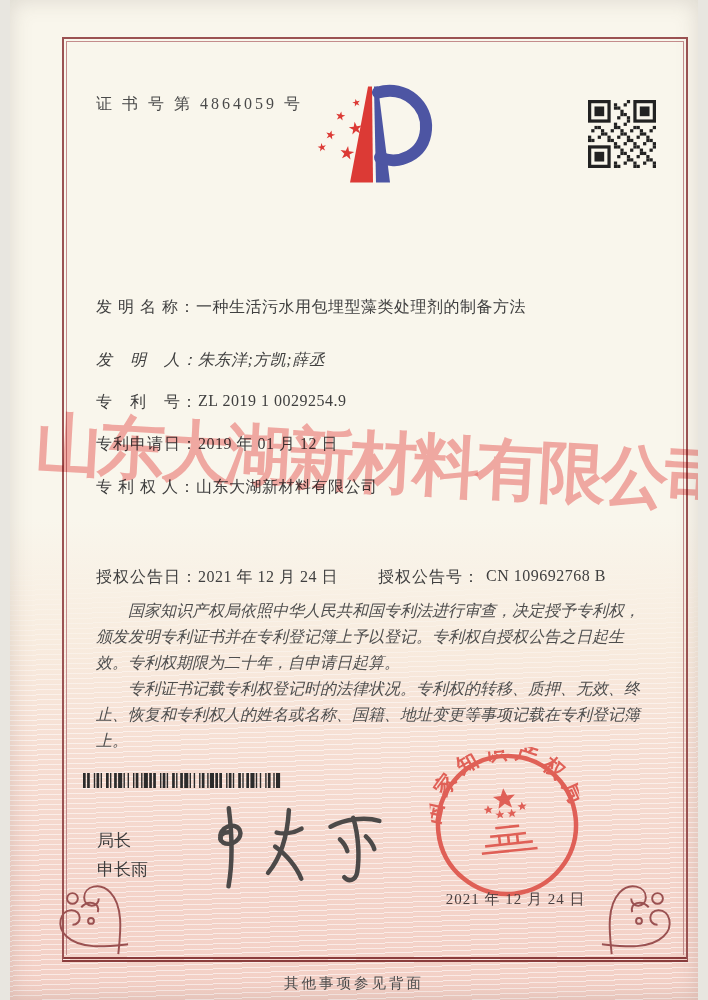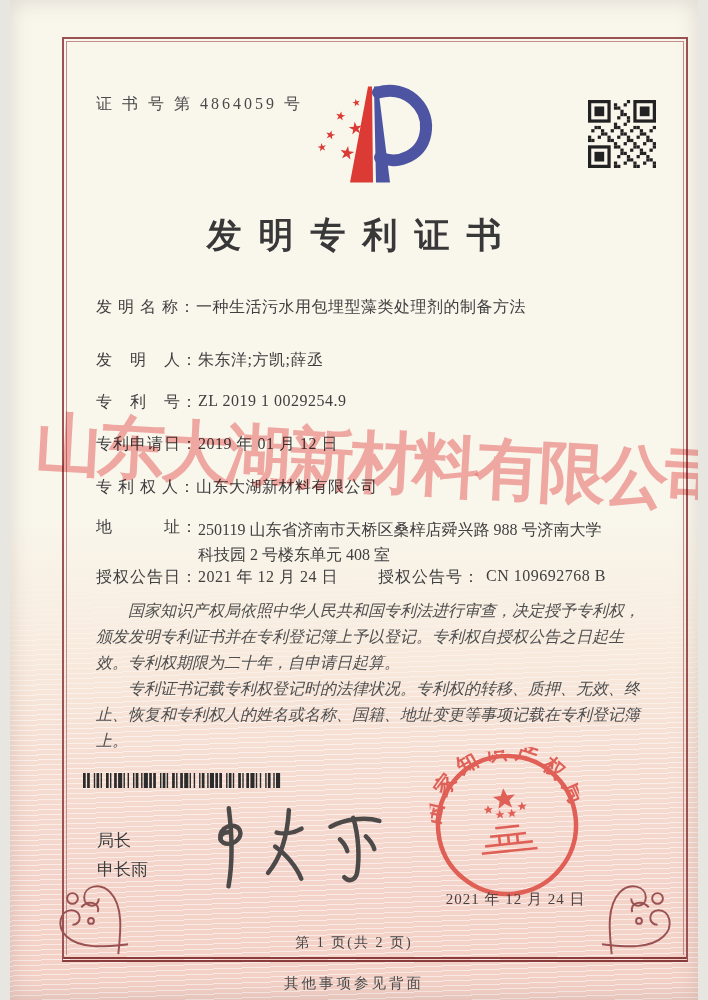--- a/index.html
+++ b/index.html
@@ -180,39 +180,35 @@
       <rect x="47.6" y="64.6" width="3.4" height="3.4" fill="#222"></rect>
       <rect x="57.8" y="64.6" width="3.4" height="3.4" fill="#222"></rect>
       <rect x="68" y="64.6" width="3.4" height="3.4" fill="#222"></rect>
       <rect x="27.2" y="68" width="3.4" height="3.4" fill="#222"></rect>
       <rect x="30.599999999999998" y="68" width="3.4" height="3.4" fill="#222"></rect>
       <rect x="47.6" y="68" width="3.4" height="3.4" fill="#222"></rect>
       <rect x="51" y="68" width="3.4" height="3.4" fill="#222"></rect>
       <rect x="68" y="68" width="3.4" height="3.4" fill="#222"></rect>
     </svg>
 
-  <div class="title">发明专利证书</div>
 
   <div class="row" style="top:297px;">
     <span class="lbl">发 明 名 称：</span><span class="val">一种生活污水用包埋型藻类处理剂的制备方法</span>
   </div>
-  <div class="row" style="top:350px;">
+  <div class="row" style="top:350px;font-style:italic;">
     <span class="lbl">发　明　人：</span><span class="val">朱东洋;方凯;薛丞</span>
   </div>
   <div class="row" style="top:392px;text-decoration:underline;">
     <span class="lbl">专　利　号：</span><span class="val">ZL 2019 1 0029254.9</span>
   </div>
   <div class="row" style="top:434px;">
     <span class="lbl">专利申请日：</span><span class="val">2019 年 01 月 12 日</span>
   </div>
   <div class="row" style="top:477px;">
     <span class="lbl">专 利 权 人：</span><span class="val">山东大湖新材料有限公司</span>
-  </div>
-  <div class="row" style="top:517px;">
-    <span class="lbl">地　　　址：</span><span class="addr-lines"><span>250119 山东省济南市天桥区桑梓店舜兴路 988 号济南大学</span><br><span>科技园 2 号楼东单元 408 室</span></span>
   </div>
   <div class="row" style="top:567px;">
     <span class="lbl">授权公告日：</span><span class="val">2021 年 12 月 24 日</span>
     <span class="grant2"><span class="lbl" style="min-width:0;margin-right:6px;">授权公告号：</span><span class="val">CN 109692768 B</span></span>
   </div>
 
   <div class="legal">
     <p>国家知识产权局依照中华人民共和国专利法进行审查，决定授予专利权，颁发发明专利证书并在专利登记簿上予以登记。专利权自授权公告之日起生效。专利权期限为二十年，自申请日起算。</p>
     <p>专利证书记载专利权登记时的法律状况。专利权的转移、质押、无效、终止、恢复和专利权人的姓名或名称、国籍、地址变更等事项记载在专利登记簿上。</p>
   </div>
@@ -305,15 +301,14 @@
     <g stroke="#dd4f46" stroke-width="2.6" fill="none">
       <path d="M-12,2 H12"></path>
       <path d="M-18,10 H18"></path>
       <path d="M-9,10 V19 M0,10 V19 M9,10 V19"></path>
       <path d="M-24,19 H24"></path>
       <path d="M-28,26 H28"></path>
     </g>
   </svg>
   <div class="seal-date">2021 年 12 月 24 日</div>
 
-  <div class="page-no">第 1 页(共 2 页)</div>
   <div class="back-note">其他事项参见背面</div>
 </div>
 
 </body></html>

